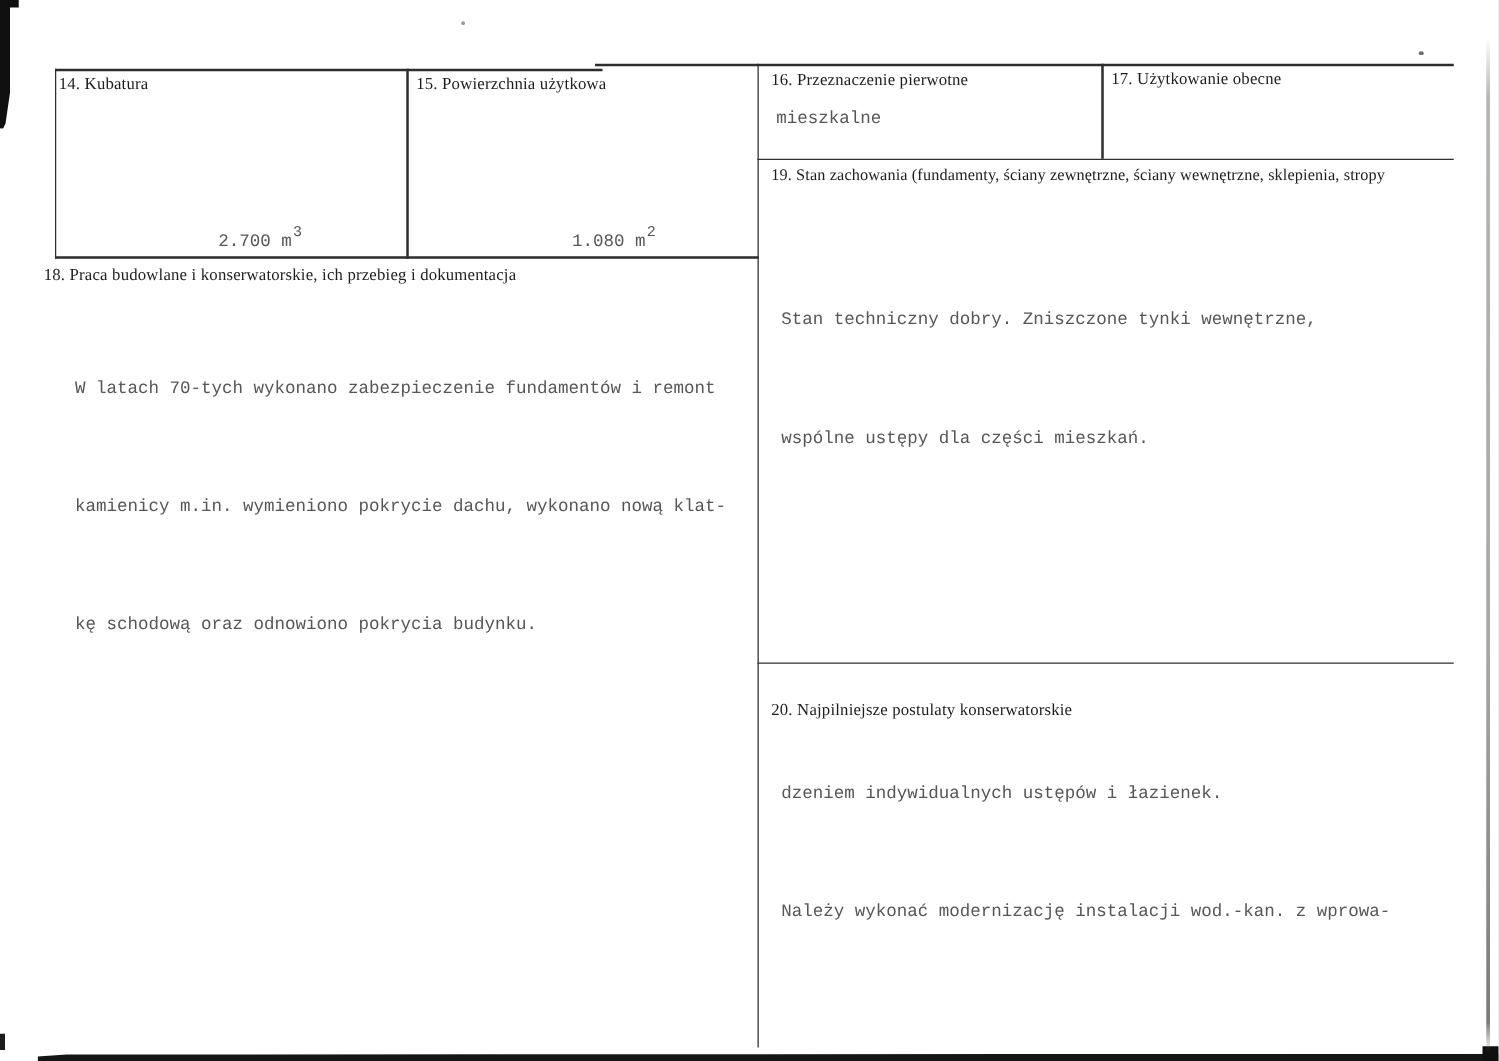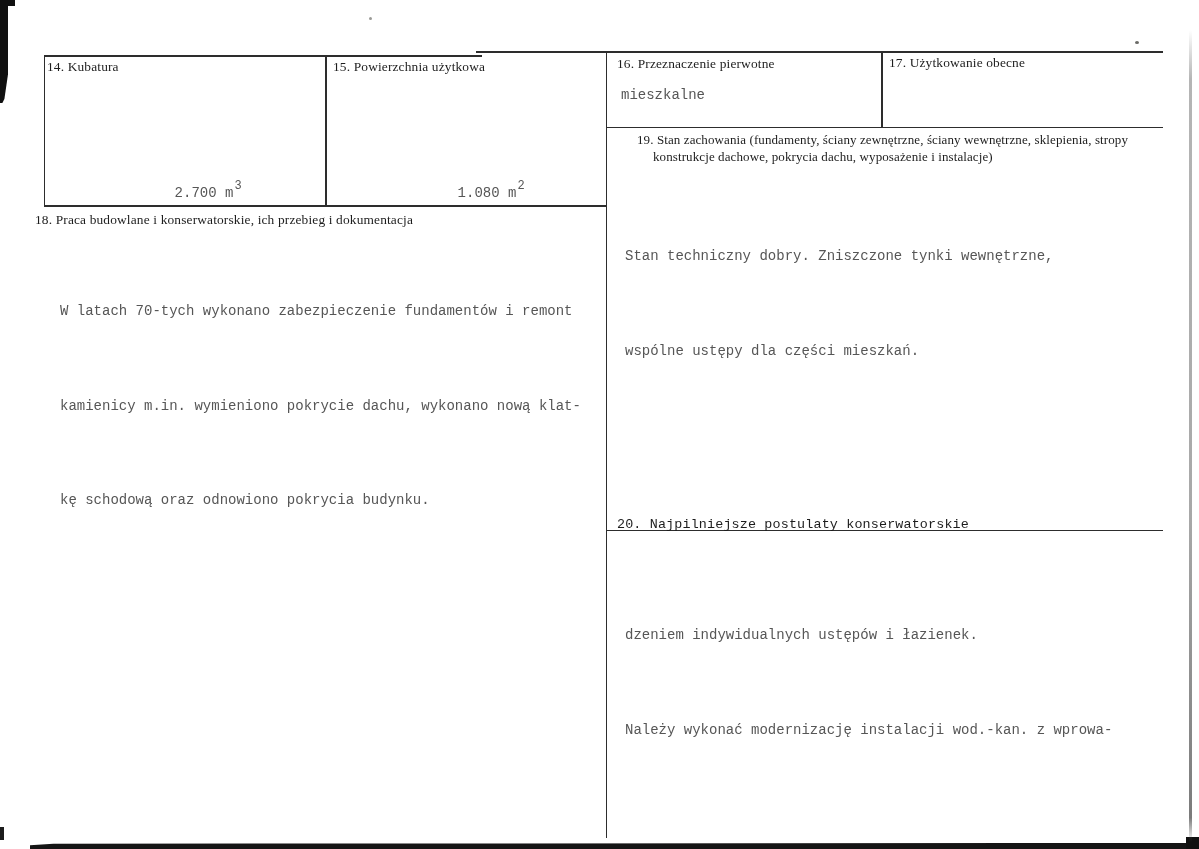--- a/index.html
+++ b/index.html
@@ -91,37 +91,36 @@
   <div class="typed" style="left:424px;top:141px;">
     <span>1.080 m</span><sup>2</sup>
   </div>
 
   <div class="lbl" style="left:617px;top:56px;">16. Przeznaczenie pierwotne</div>
   <div class="typed" style="left:621px;top:80px;">mieszkalne</div>
 
   <div class="lbl" style="left:889px;top:55px;">17. Użytkowanie obecne</div>
   <div class="typed" style="left:895px;top:80px;"></div>
 
-  <div class="lbl-block" style="left:617px;top:132px;margin-left:20px;">
+  <div class="lbl-block" style="left:617px;top:132px;">
     <span>19. Stan zachowania (fundamenty, ściany zewnętrzne, ściany wewnętrzne, sklepienia, stropy</span>
-    <span class="indent">konstrukcje dachowe, pokrycia dachu, wyposażenie i instalacje)</span>
   </div>
   <div class="typed" style="left:625px;top:178px;">
     <div>Stan techniczny dobry. Zniszczone tynki wewnętrzne,</div>
     <div>wspólne ustępy dla części mieszkań.</div>
   </div>
 
   <div class="lbl" style="left:35px;top:212px;text-align:right;">18. Praca budowlane i konserwatorskie, ich przebieg i dokumentacja</div>
   <div class="typed" style="left:60px;top:233px;">
     <div>W latach 70-tych wykonano zabezpieczenie fundamentów i remont</div>
     <div>kamienicy m.in. wymieniono pokrycie dachu, wykonano nową klat-</div>
     <div>kę schodową oraz odnowiono pokrycia budynku.</div>
   </div>
 
-  <div class="lbl" style="left:617px;top:517px;font-family:Liberation Mono, monospace;">20. Najpilniejsze postulaty konserwatorskie</div>
+  <div class="lbl" style="left:617px;top:560px;">20. Najpilniejsze postulaty konserwatorskie</div>
   <div class="typed" style="left:625px;top:557px;">
     <div>dzeniem indywidualnych ustępów i łazienek.</div>
     <div>Należy wykonać modernizację instalacji wod.-kan. z wprowa-</div>
   </div>
 
   <div class="artifact" id="edge-left-band"></div>
   <div class="artifact" id="edge-left-cap"></div>
   <div class="artifact" id="edge-left-nub"></div>
   <div class="artifact" id="edge-bottom-bar"></div>
   <div class="artifact" id="edge-bottom-right"></div>

